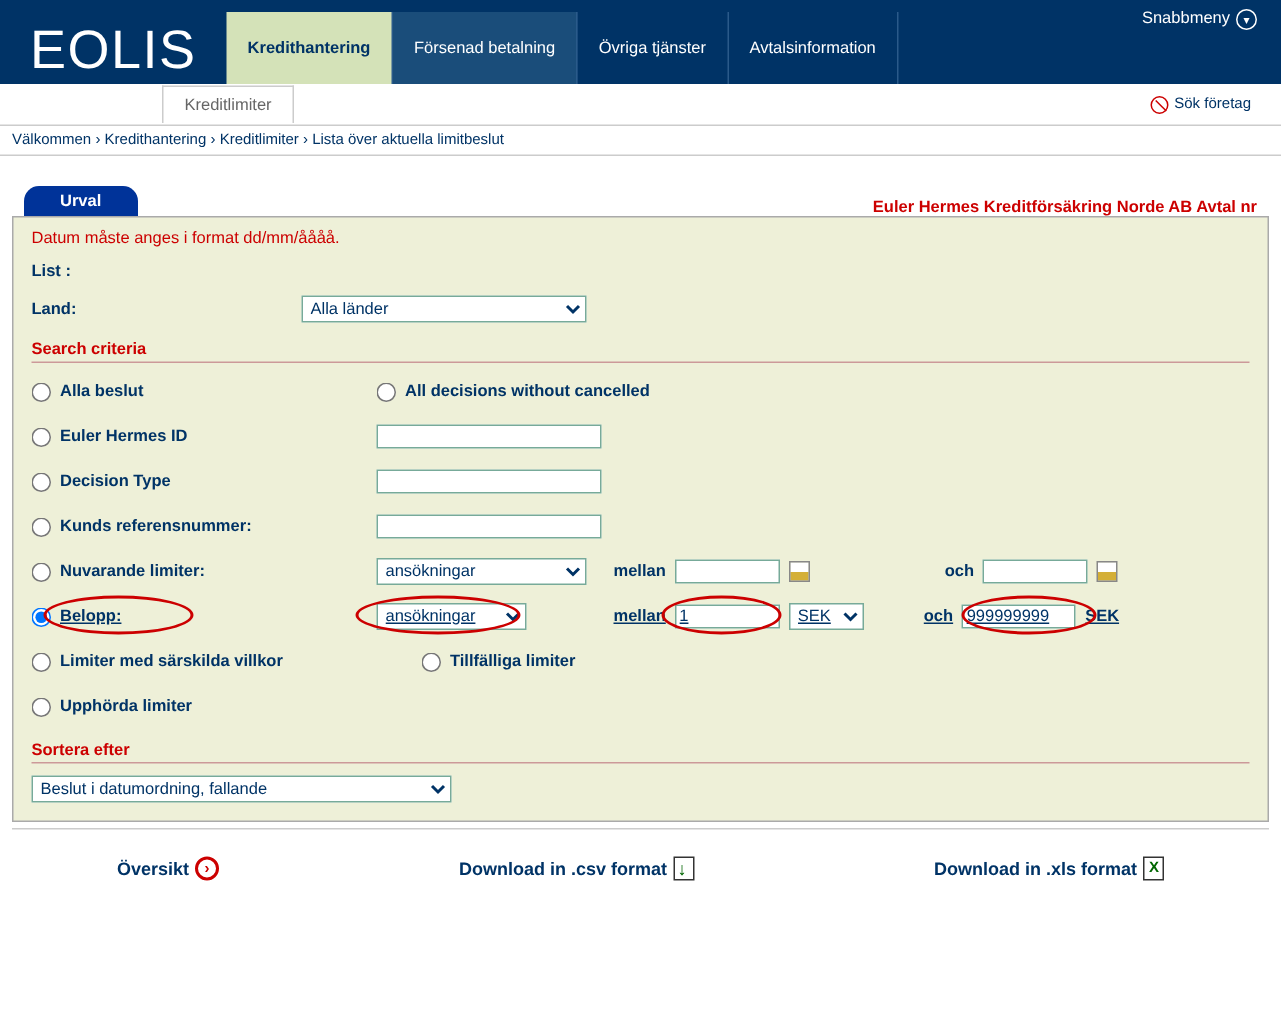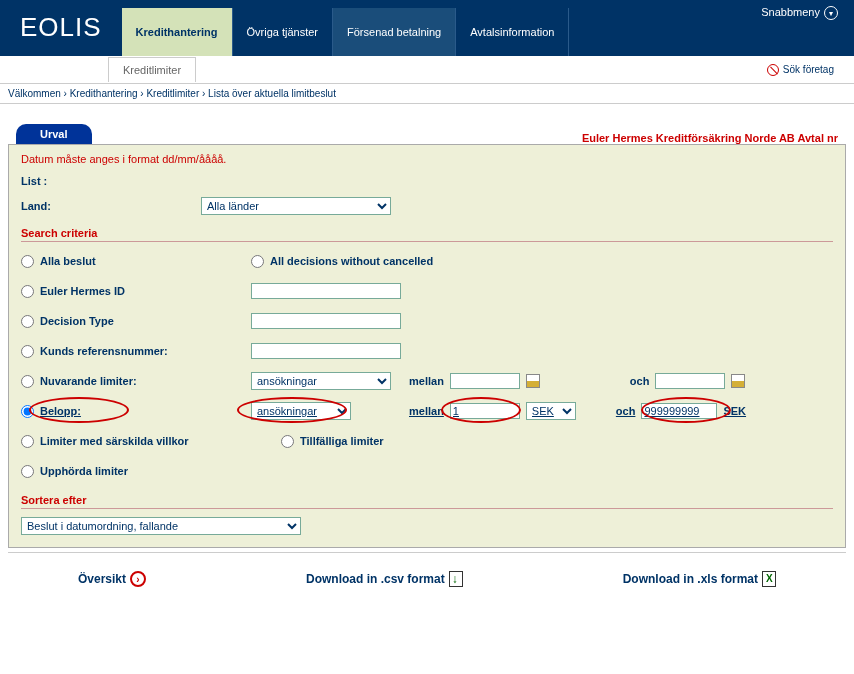--- a/index.html
+++ b/index.html
@@ -1,18 +1,18 @@
 <!DOCTYPE html>
 <html><head>
 <meta charset="utf-8">
 <style>
 * { box-sizing: border-box; margin: 0; padding: 0; }
 body { font-family: Verdana, Arial, sans-serif; font-size: 11px; color: #003366; background: #fff; }
 .header { background: #003366; height: 56px; display: flex; align-items: stretch; }
-.logo { color: #fff; font-size: 26px; font-weight: 300; padding: 12px 20px; letter-spacing: 1px; text-align: center; }
+.logo { color: #fff; font-size: 36px; font-weight: 300; padding: 12px 20px; letter-spacing: 1px; text-align: center; }
 .nav-tabs { display: flex; align-items: flex-end; }
 .nav-tab { padding: 6px 14px; color: #fff; font-size: 11px; text-align: center; cursor: pointer; border-right: 1px solid #2a5a8a; display: flex; align-items: center; justify-content: center; min-height: 48px; }
 .nav-tab.active { background: #d4e2b8; color: #003366; font-weight: bold; }
 .nav-tab.dark { background: #1a4d7a; }
 .snabbmeny { margin-left: auto; color: #fff; padding: 6px 16px; display: flex; align-items: flex-start; font-size: 11px; cursor: pointer; }
 .snabbmeny-arrow { display: inline-flex; width: 14px; height: 14px; border: 1px solid #fff; border-radius: 50%; margin-left: 4px; align-items: center; justify-content: center; font-size: 8px; }
 .subheader { display: flex; align-items: center; border-bottom: 1px solid #ccc; height: 28px; }
 .subtab-space { width: 108px; }
 .subtab { background: #fff; border: 1px solid #ccc; border-bottom: none; padding: 6px 14px; font-size: 11px; color: #666; }
 .search-company { margin-left: auto; padding: 0 20px; display: flex; align-items: center; cursor: pointer; color: #003366; font-size: 10px; }
@@ -49,22 +49,22 @@
 .dl-icon.xls::after { content: 'X'; position: absolute; top: 1px; left: 3px; color: #060; font-weight: bold; font-size: 10px; }
 hr.sep { border: none; border-top: 1px solid #ccc; margin: 4px 0; }
 </style>
 </head>
 <body>
 
 <div class="header">
   <div class="logo">EOLIS</div>
   <div class="nav-tabs">
     <div class="nav-tab active">Kredithantering</div>
+    <div class="nav-tab dark">Försenad betalning</div>
     <div class="nav-tab">Övriga tjänster</div>
-    <div class="nav-tab dark">Försenad betalning</div>
     <div class="nav-tab">Avtalsinformation</div>
   </div>
   <div class="snabbmeny">
     <span>Snabbmeny</span>
     <span class="snabbmeny-arrow">▾</span>
   </div>
 </div>
 
 <div class="subheader">
   <div class="subtab-space"></div>

